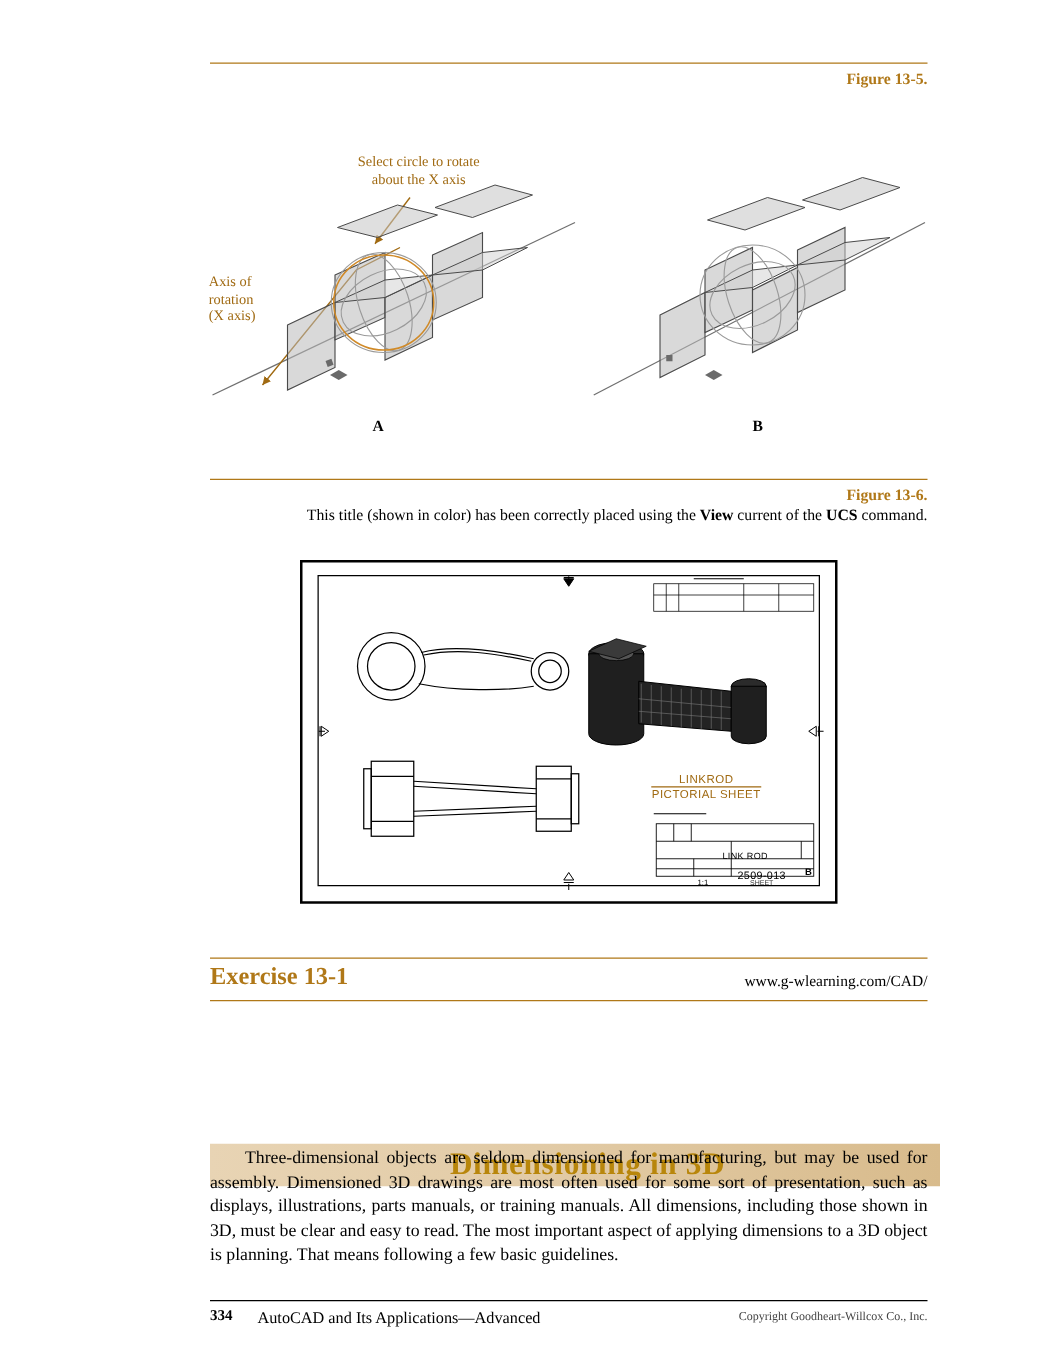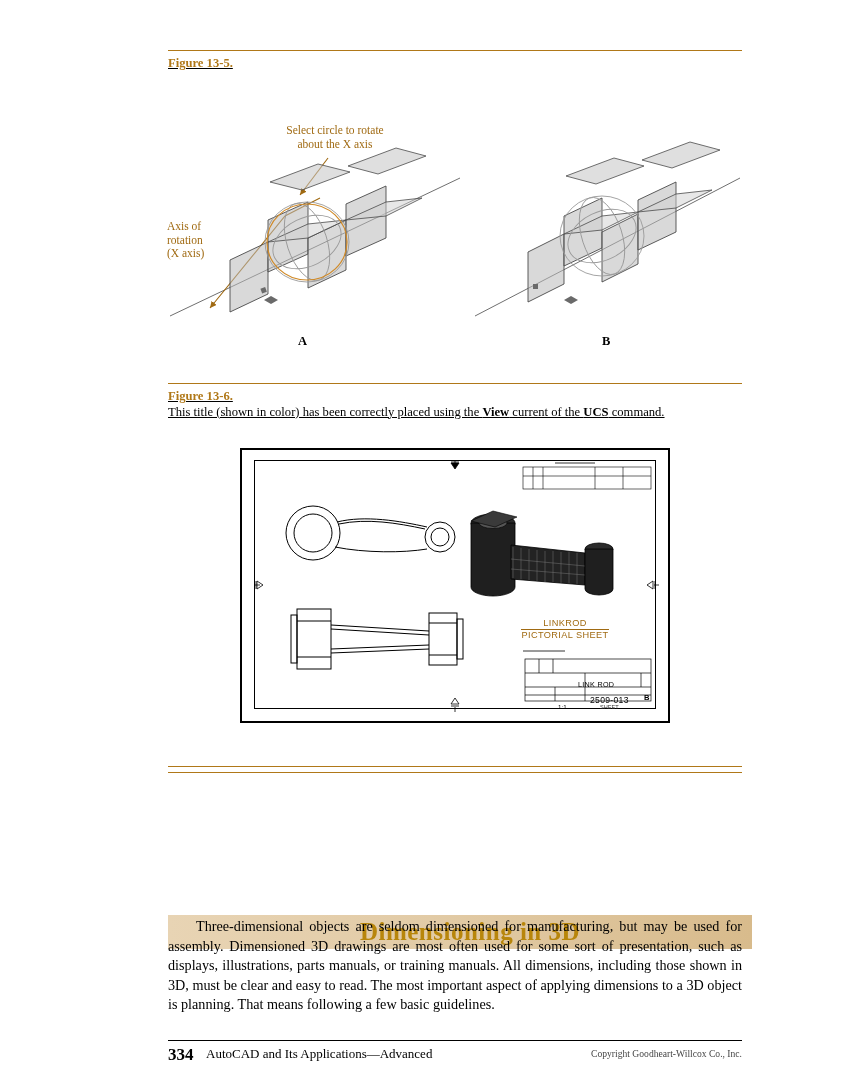--- a/index.html
+++ b/index.html
@@ -30,22 +30,21 @@
   }
   .fig-rule {
     border-top: 1.6px solid #b07818;
     height: 0;
     width: 100%;
   }
   .fig-caption {
     font-size: 12.6px;
     line-height: 15.6px;
     margin-top: 5px;
-    text-align: left;
-    text-decoration: underline;
+    text-align: right;
   }
   .fig-label {
     color: #b07818;
     font-weight: bold;
   }
   .bold {
     font-weight: bold;
     margin-top: 33px;
   }
 
@@ -183,21 +182,21 @@
   }
   .footer-row {
     position: relative;
     height: 20px;
     margin-top: 4px;
   }
   .page-num {
     position: absolute;
     left: 0; top: 0;
     font-weight: bold;
-    font-size: 17px;
+    font-size: 12px;
   }
   .footer-title {
     position: absolute;
     left: 38px; top: 1px;
     font-size: 13px;
   }
   .copyright {
     position: absolute;
     right: 0; top: 3px;
     font-size: 9.6px;
@@ -409,20 +408,24 @@
   </div>
 
   <div class="tb-text" style="left:578px; top:680px; font-size:7.2px; letter-spacing:0.3px;">LINK ROD</div>
   <div class="tb-text" style="left:590px; top:695px; font-size:8.6px; letter-spacing:0.3px;">2509-013</div>
   <div class="tb-text" style="left:644px; top:693px; font-size:7.6px; font-weight:bold;">B</div>
   <div class="tb-text" style="left:558px; top:703px; font-size:6.2px;">1:1</div>
   <div class="tb-text" style="left:600px; top:704px; font-size:5.6px; color:#333;">SHEET</div>
 
   <div id="exercise">
     <div class="ex-rule-top"></div>
+    <div class="ex-row">
+      <div class="ex-title">Exercise 13-1</div>
+      <div class="ex-url">www.g-wlearning.com/CAD/</div>
+    </div>
     <div class="ex-rule-bottom"></div>
   </div>
 
   <div id="banner">
     <div class="banner-text">Dimensioning in 3D</div>
   </div>
 
   <div id="body-par">Three-dimensional objects are seldom dimensioned for manufacturing, but may be used for assembly. Dimensioned 3D drawings are most often used for some sort of presentation, such as displays, illustrations, parts manuals, or training manuals. All dimensions, including those shown in 3D, must be clear and easy to read. The most important aspect of applying dimensions to a 3D object is planning. That means following a few basic guidelines.</div>
 
   <div id="footer">

